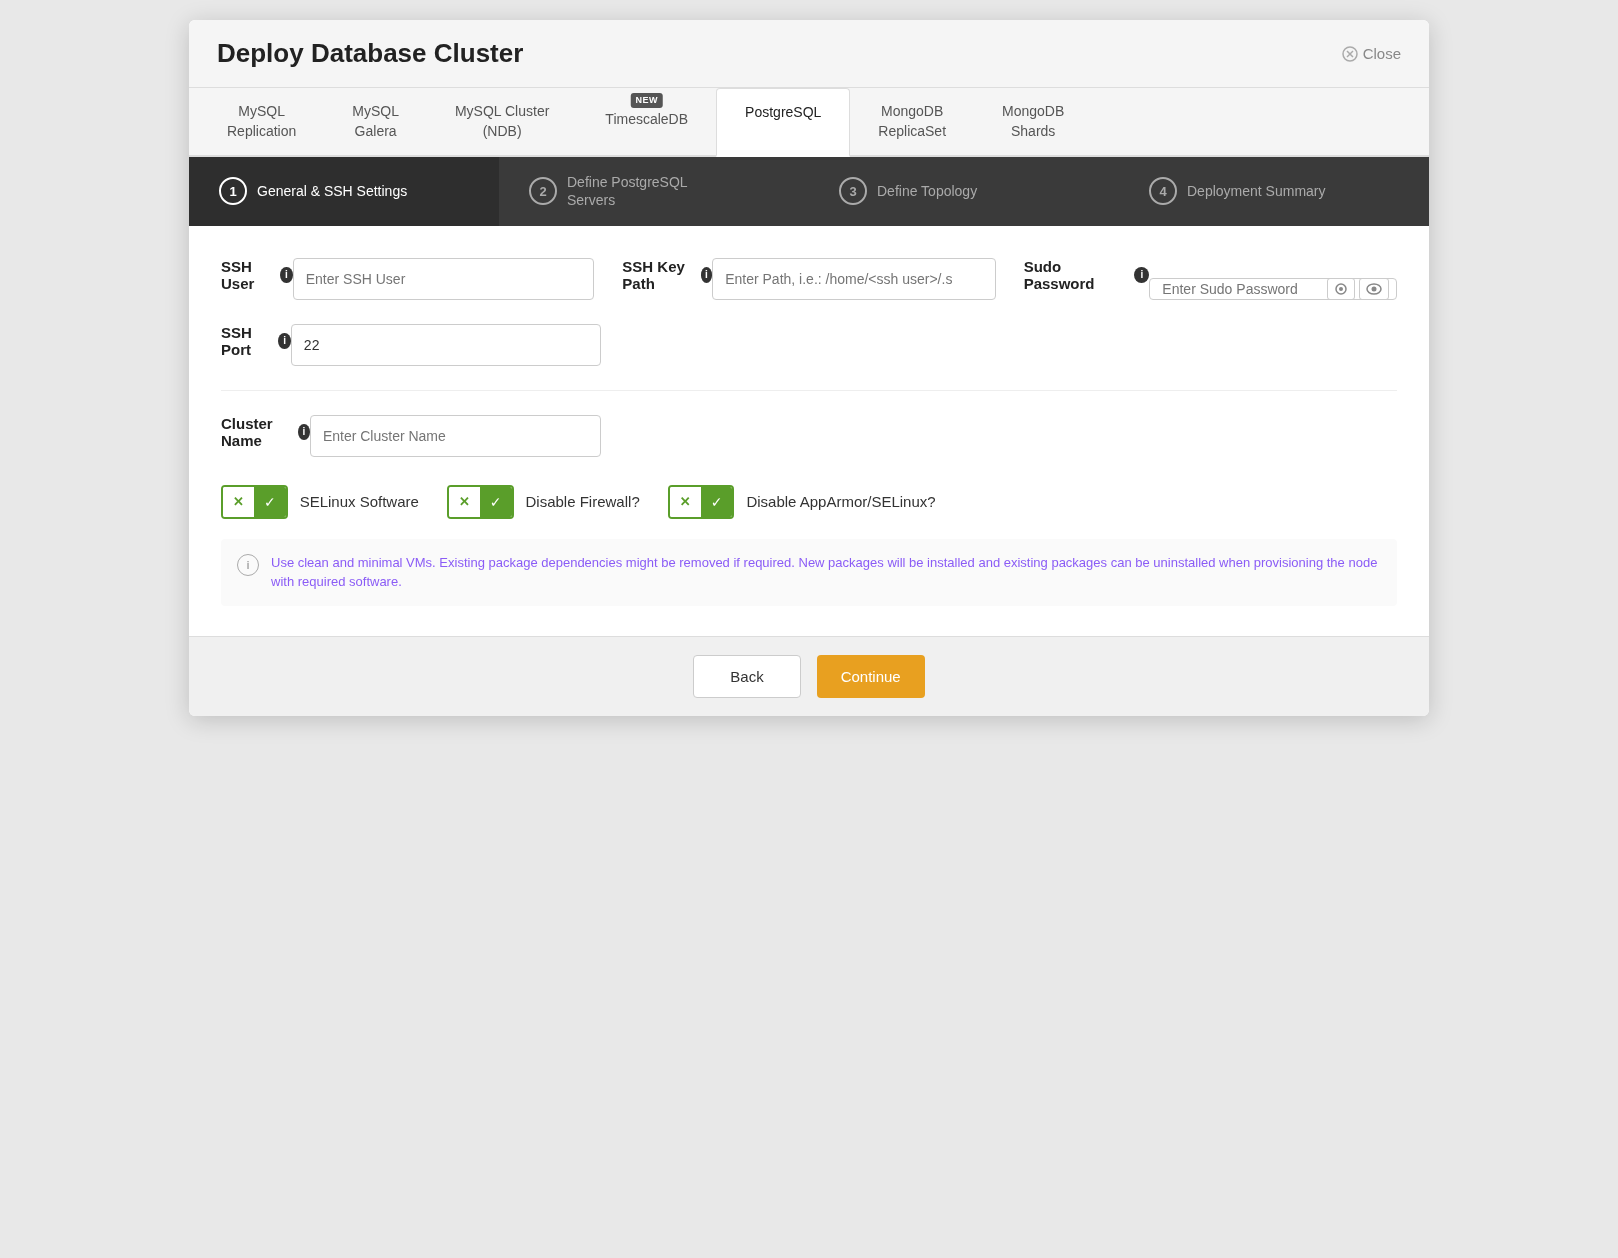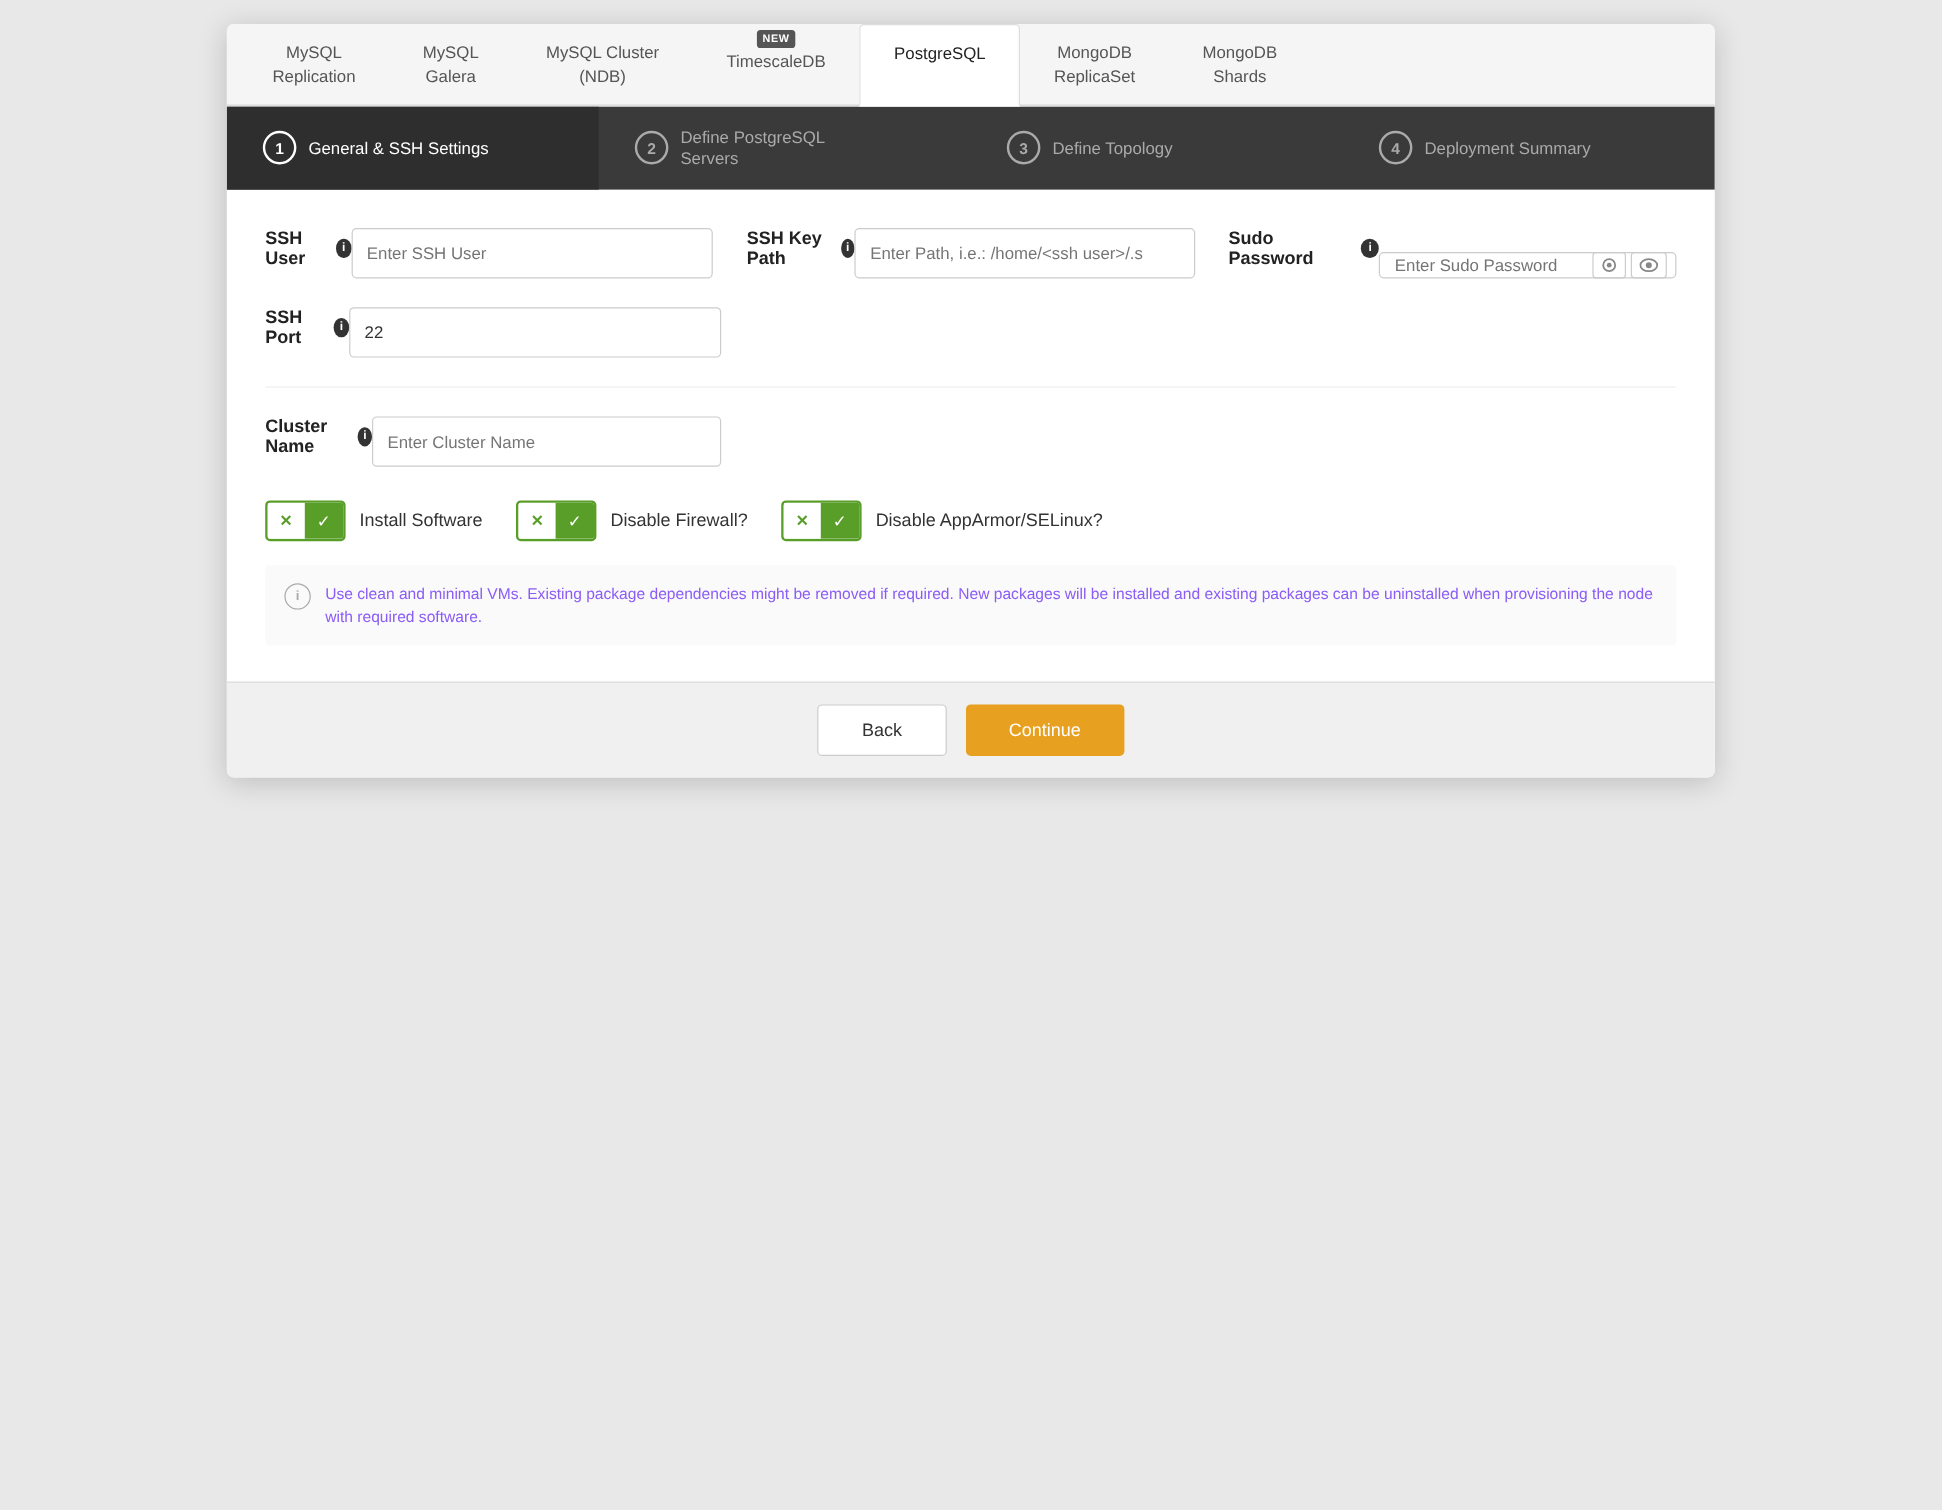--- a/index.html
+++ b/index.html
@@ -283,32 +283,43 @@
       padding: 12px 36px;
       font-size: 15px;
       color: #333;
       cursor: pointer;
       font-weight: 500;
     }
     .btn-continue {
       background: #e8a020;
       border: none;
       border-radius: 4px;
-      padding: 12px 36px;
+      padding: 12px 24px;
       font-size: 15px;
       color: #fff;
       cursor: pointer;
       font-weight: 500;
     }
   </style>
 </head>
 <body>
 
 <div class="modal">
 
+  <div class="modal-header">
+    <span class="modal-title">Deploy Database Cluster</span>
+    <button class="close-btn">
+      <svg width="16" height="16" viewBox="0 0 16 16">
+        <circle cx="8" cy="8" r="7" fill="none" stroke="#aaa" stroke-width="1.5"></circle>
+        <line x1="5" y1="5" x2="11" y2="11" stroke="#aaa" stroke-width="1.5"></line>
+        <line x1="11" y1="5" x2="5" y2="11" stroke="#aaa" stroke-width="1.5"></line>
+      </svg>
+      <span>Close</span>
+    </button>
+  </div>
 
   <div class="db-tabs">
     <div class="db-tab">MySQL<br>Replication</div>
     <div class="db-tab">MySQL<br>Galera</div>
     <div class="db-tab">MySQL Cluster<br>(NDB)</div>
     <div class="db-tab" style="position:relative;padding-top:22px;">
       <span class="new-badge">NEW</span>
       TimescaleDB
     </div>
     <div class="db-tab active">PostgreSQL</div>
@@ -407,21 +418,21 @@
       </div>
     </div>
 
     <div class="toggle-row">
 
       <div class="toggle-group">
         <div class="toggle-widget">
           <button class="toggle-x">✕</button>
           <button class="toggle-check">✓</button>
         </div>
-        <span class="toggle-label">Install Software</span>
+        <span class="toggle-label">SELinux Software</span>
       </div>
 
       <div class="toggle-group">
         <div class="toggle-widget">
           <button class="toggle-x">✕</button>
           <button class="toggle-check">✓</button>
         </div>
         <span class="toggle-label">Disable Firewall?</span>
       </div>
 

